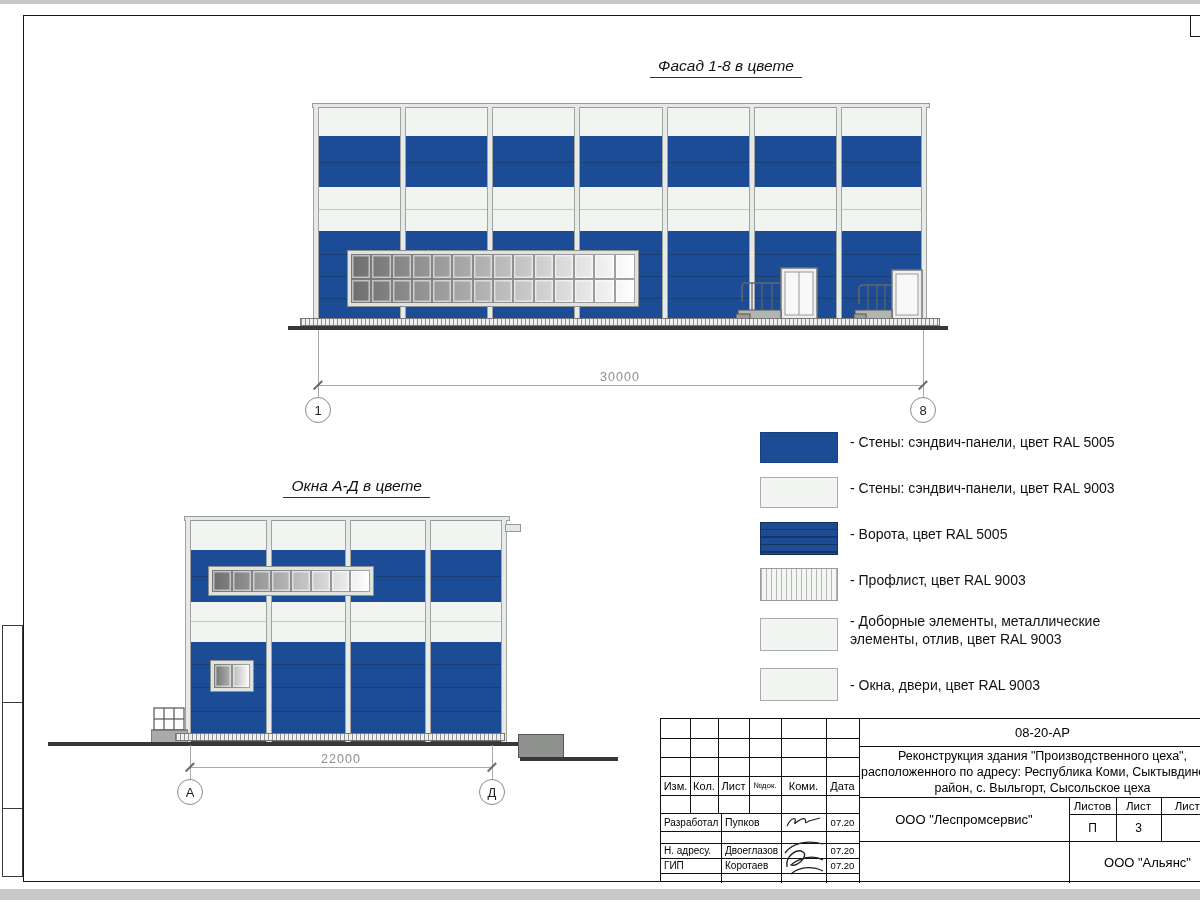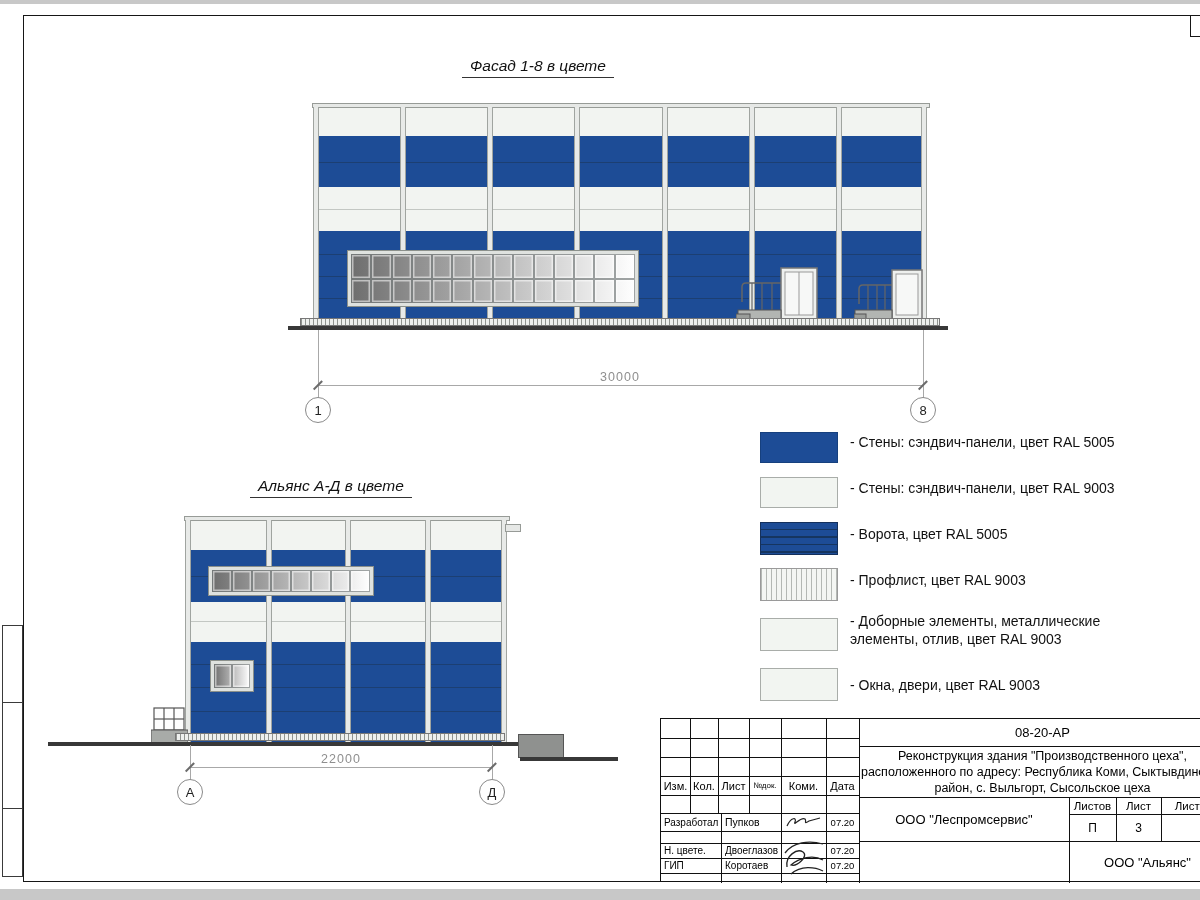--- a/index.html
+++ b/index.html
@@ -4,21 +4,21 @@
 <style>
   html,body{margin:0;padding:0;}
   body{font-family:"Liberation Sans", sans-serif; background:#c8c8c8;}
   .canvas{position:relative;width:1200px;height:900px;overflow:hidden;background:#c8c8c8;}
   .sheet{position:absolute;left:0;top:4px;width:1200px;height:885px;background:#ffffff;}
   .frame{position:absolute;left:23px;top:15px;width:1190px;height:867px;border:1.5px solid #161616;box-sizing:border-box;}
   .edgebox{position:absolute;left:2px;width:21px;border:1px solid #3a3a3a;box-sizing:border-box;background:#fff;}
   .cornerbox{position:absolute;left:1190px;top:15px;width:30px;height:22px;border:1.5px solid #161616;box-sizing:border-box;background:#fff;}
 
   
-  .dtitle{position:absolute;font-style:italic;font-size:15.5px;color:#111;text-align:left;}
+  .dtitle{position:absolute;font-style:italic;font-size:15.5px;color:#111;text-align:right;}
   .dtitle span{display:inline-block;border-bottom:1.5px solid #333;padding:0 8px 2px;}
 
   
   .bld{position:absolute;background:#f2f4f1;border:1px solid #8b8f8b;box-sizing:border-box;}
   .sb{position:absolute;left:0;right:0;background:#1d4c96;}
   .jd{position:absolute;left:0;right:0;height:1px;background:#1c3f72;}
   .jl{position:absolute;left:0;right:0;height:1px;background:#c3c7c3;}
   .m{position:absolute;top:-1px;bottom:-1px;width:4px;background:#e8eae8;border-left:1px solid #a0a4a0;border-right:1px solid #a0a4a0;}
   .cap{position:absolute;height:5px;background:#e6e8e6;border:1px solid #979b97;box-sizing:border-box;}
   .win{position:absolute;display:flex;flex-direction:column;background:linear-gradient(90deg,#6e6e6e,#ffffff);border:3px solid #dfe2df;outline:1.2px solid #8b908b;box-sizing:border-box;}
@@ -146,21 +146,21 @@
   <div class="tick" style="left:317px;top:379px;"></div>
   <div class="tick" style="left:922px;top:379px;"></div>
   <div class="dlabel" style="left:560px;top:370px;text-align:center;">30000</div>
   <div class="axis" style="left:305px;top:397px;">
       <span>1</span>
     </div>
   <div class="axis" style="left:910px;top:397px;">
       <span>8</span>
     </div>
 
-  <div class="dtitle" style="left:250px;top:477px;width:180px;"><span>Альянс А-Д в цвете</span></div>
+  <div class="dtitle" style="left:250px;top:477px;width:180px;"><span>Окна А-Д в цвете</span></div>
 
   <div class="bld" style="left:187px;top:520px;width:318px;height:222px;">
     <div class="cap" style="left:-4px;top:-5px;width:326px;"></div>
     <div class="sb" style="top:29px;height:52px;"></div>
     <div class="sb" style="top:121px;height:101px;"></div>
     <div class="jd" style="top:55px;"></div>
     <div class="jl" style="top:100px;"></div>
     <div class="jd" style="top:143px;"></div>
     <div class="jd" style="top:166px;"></div>
     <div class="jd" style="top:190px;"></div>
@@ -258,21 +258,21 @@
     <div class="tc" style="left:0;top:57px;width:29px;height:19px;">Изм.</div>
     <div class="tc" style="left:29px;top:57px;width:28px;height:19px;">Кол.</div>
     <div class="tc" style="left:57px;top:57px;width:31px;height:19px;">Лист</div>
     <div class="tc" style="left:88px;top:57px;width:32px;height:19px;font-size:8px;">№док.</div>
     <div class="tc" style="left:120px;top:57px;width:45px;height:19px;">Коми.</div>
     <div class="tc" style="left:165px;top:57px;width:33px;height:19px;">Дата</div>
 
     <div class="tc tl" style="left:0;top:94px;width:60px;height:18px;font-size:10px;">Разработал</div>
     <div class="tc tl" style="left:61px;top:94px;width:59px;height:18px;font-size:10.5px;">Пупков</div>
     <div class="tc" style="left:165px;top:94px;width:33px;height:18px;font-size:9.5px;">07.20</div>
-    <div class="tc tl" style="left:0;top:124px;width:60px;height:15px;font-size:10px;">Н. цвете.</div>
+    <div class="tc tl" style="left:0;top:124px;width:60px;height:15px;font-size:10px;">Н. адресу.</div>
     <div class="tc tl" style="left:61px;top:124px;width:59px;height:15px;font-size:10px;">Двоеглазов</div>
     <div class="tc" style="left:165px;top:124px;width:33px;height:15px;font-size:9.5px;">07.20</div>
     <div class="tc tl" style="left:0;top:139px;width:60px;height:15px;font-size:10px;">ГИП</div>
     <div class="tc tl" style="left:61px;top:139px;width:59px;height:15px;font-size:10px;">Коротаев</div>
     <div class="tc" style="left:165px;top:139px;width:33px;height:15px;font-size:9.5px;">07.20</div>
 
     <svg class="sig" style="left:122px;top:95px;z-index:2;" width="41" height="17" viewBox="0 0 41 17">
       <path d="M4 12 C8 3 14 3 12 8 C10 13 18 2 22 5 C24 7 20 11 26 7 L37 4" fill="none" stroke="#222" stroke-width="1.2"></path>
     </svg>
     <svg class="sig" style="left:116px;top:118px;z-index:2;" width="54" height="42" viewBox="0 0 54 42">

